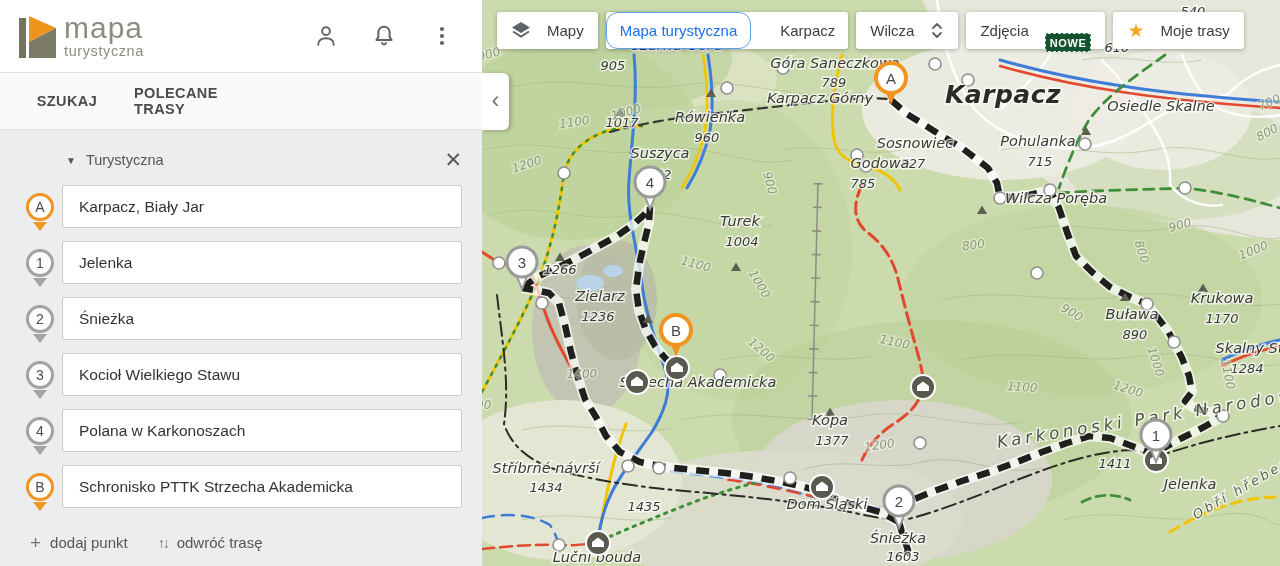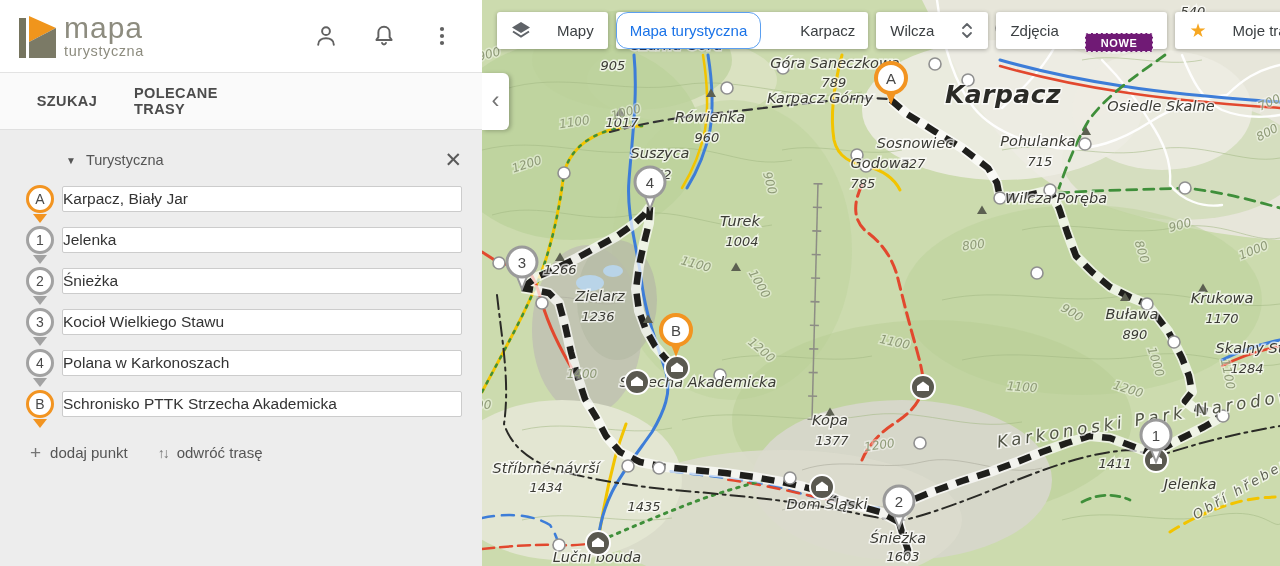--- a/index.html
+++ b/index.html
@@ -26,37 +26,37 @@
   .caret { font-size:10px; color:#555; margin-right:10px; }
   .profile-label { font-size:14.5px; color:#555; }
   .close-x { margin-left:auto; font-size:21px; color:#5a5a5a; cursor:pointer; padding:0 6px; }
 
   .route-row { display:flex; align-items:center; padding:0 20px 0 18px; margin-bottom:13px; }
   .pin-col { width:44px; display:flex; justify-content:center; flex:none; }
   .spin { position:relative; width:28px; height:28px; background:#fff; border:3px solid #a2a2a2; border-radius:50%; display:flex; align-items:center; justify-content:center; font-size:14px; color:#4a4a4a; }
   .spin::after { content:''; position:absolute; left:50%; top:26px; transform:translateX(-50%); border:7px solid transparent; border-bottom:0; border-top:9px solid #a2a2a2; }
   .spin.orange { border-color:#f29421; }
   .spin.orange::after { border-top-color:#f29421; }
-  .route-input { flex:1; height:26px; border:1px solid #ccc; border-radius:2px; background:#fff; padding:0 0; font-size:15.5px; color:#333; font-family:"Liberation Sans",sans-serif; outline:none; }
+  .route-input { flex:1; height:43px; border:1px solid #ccc; border-radius:2px; background:#fff; padding:0 16px; font-size:15.5px; color:#333; font-family:"Liberation Sans",sans-serif; outline:none; }
 
   .actions-row { display:flex; align-items:center; gap:30px; padding:12px 0 0 30px; }
   .action { display:flex; align-items:center; gap:9px; font-size:15px; color:#555; cursor:pointer; }
   .action .aicon { color:#757575; font-size:19px; line-height:1; }
   .action .aicon.small { font-size:14px; letter-spacing:-2px; }
 
   
   .map-panel { position:relative; flex:1; height:566px; overflow:hidden; }
   #map-svg { position:absolute; inset:0; display:block; }
 
   .map-toolbar { position:absolute; top:12px; left:15px; display:flex; gap:8px; z-index:10; }
-  .mbtn { height:37px; background:#fff; border-radius:3px; box-shadow:0 1px 4px rgba(0,0,0,.3); display:flex; align-items:center; padding:0 14px; font-size:15px; color:#3c4043; gap:26px; cursor:pointer; white-space:nowrap; }
+  .mbtn { height:37px; background:#fff; border-radius:3px; box-shadow:0 1px 4px rgba(0,0,0,.3); display:flex; align-items:center; padding:0 14px; font-size:15px; color:#3c4043; gap:16px; cursor:pointer; white-space:nowrap; }
   .layer-group { padding:0; overflow:hidden; }
   .layer-seg { height:37px; display:flex; align-items:center; padding:0 13px; cursor:pointer; }
   .layer-seg.selected { border:1px solid #5b9ff0; border-radius:12px; color:#1a73e8; }
-  .badge { background:#701a75; color:#fff; font-size:11px; font-weight:bold; letter-spacing:.6px; padding:3px 15px 2px; border-radius:3px; border:1px dashed rgba(255,255,255,.85);margin-top:24px; }
+  .badge { background:#14532d; color:#fff; font-size:11px; font-weight:bold; letter-spacing:.6px; padding:3px 4px 2px; border-radius:3px; border:1px dashed rgba(255,255,255,.85);margin-top:24px; }
   .star { color:#f6a722; font-size:19px; line-height:1; }
 
   .panel-collapse { position:absolute; left:0; top:73px; width:27px; height:57px; background:#fff; border:none; border-radius:0 6px 6px 0; box-shadow:2px 1px 4px rgba(0,0,0,.25); display:flex; align-items:center; justify-content:center; color:#757575; font-size:24px; cursor:pointer; z-index:10; padding-bottom:4px; }
 
   
   .ml { font-family:"DejaVu Sans",sans-serif; text-anchor:middle; paint-order:stroke; stroke:rgba(255,255,255,.7); stroke-width:3px; fill:#3b3b35; }
   .place  { font-style:italic; font-size:14.5px; }
   .elev   { font-style:italic; font-size:13px; }
   .town   { font-weight:bold; font-style:italic; font-size:25px; letter-spacing:.5px; fill:#2b2b27; }
   .contour{ font-style:italic; font-size:12px; fill:#8e9a77; stroke:rgba(255,255,255,.4); }

